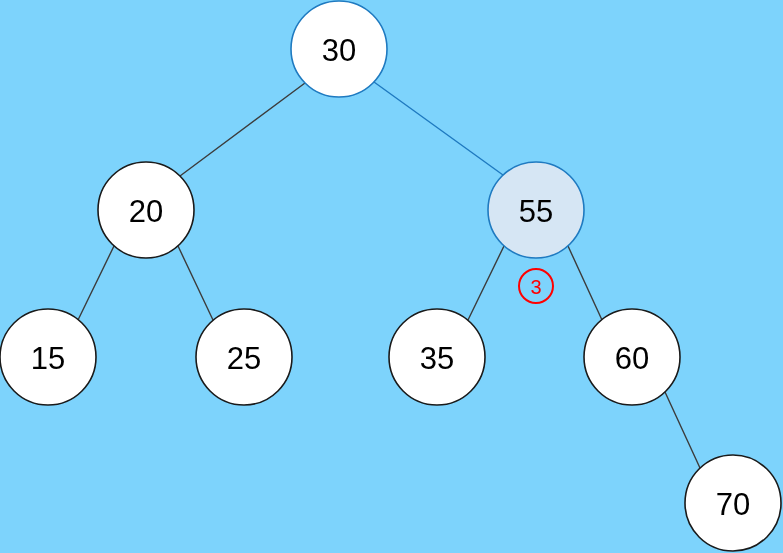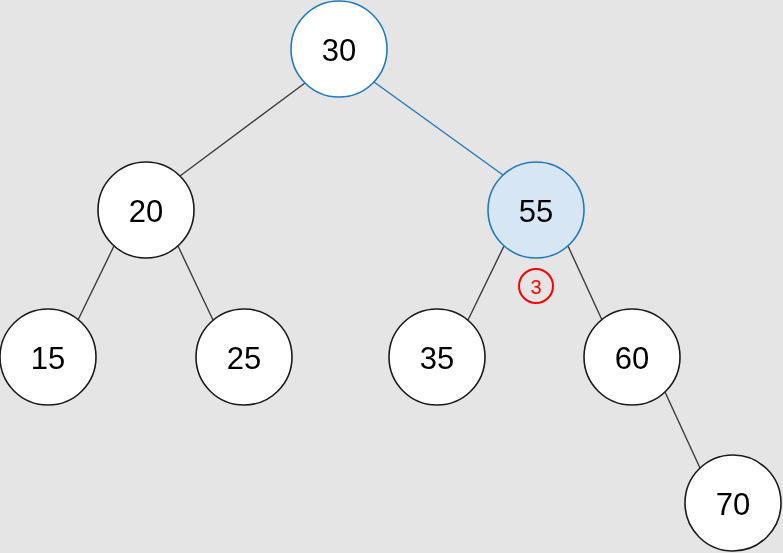--- a/index.html
+++ b/index.html
@@ -8,21 +8,21 @@
     padding: 0;
     background: #ffffff;
   }
   body {
     font-family: "Liberation Sans", sans-serif;
   }
   #canvas {
     position: relative;
     width: 783px;
     height: 553px;
-    background: #e5e5e5;
+    background: #7dd3fc;
     overflow: hidden;
   }
   #tree-svg {
     position: absolute;
     left: 0;
     top: 0;
     width: 783px;
     height: 553px;
   }
   .edge-line {

